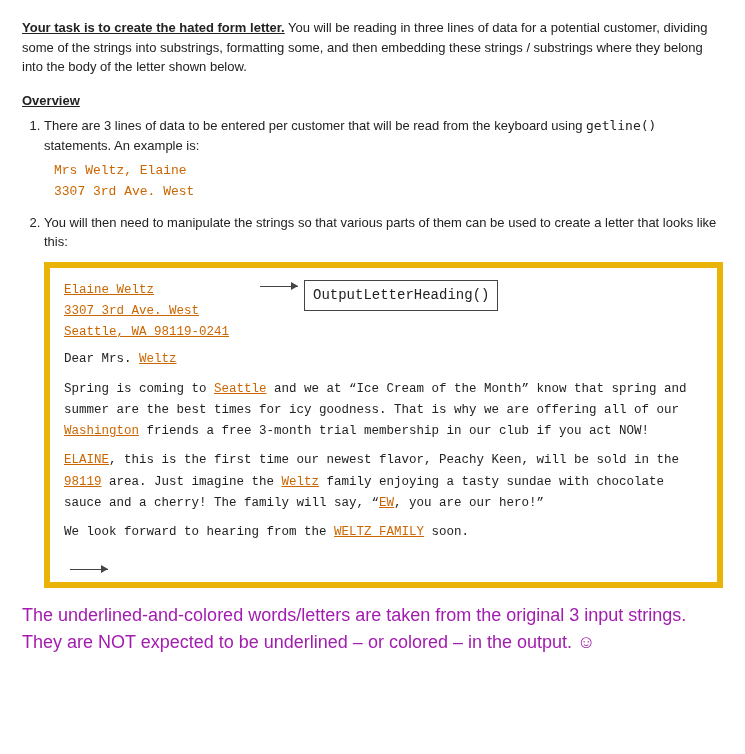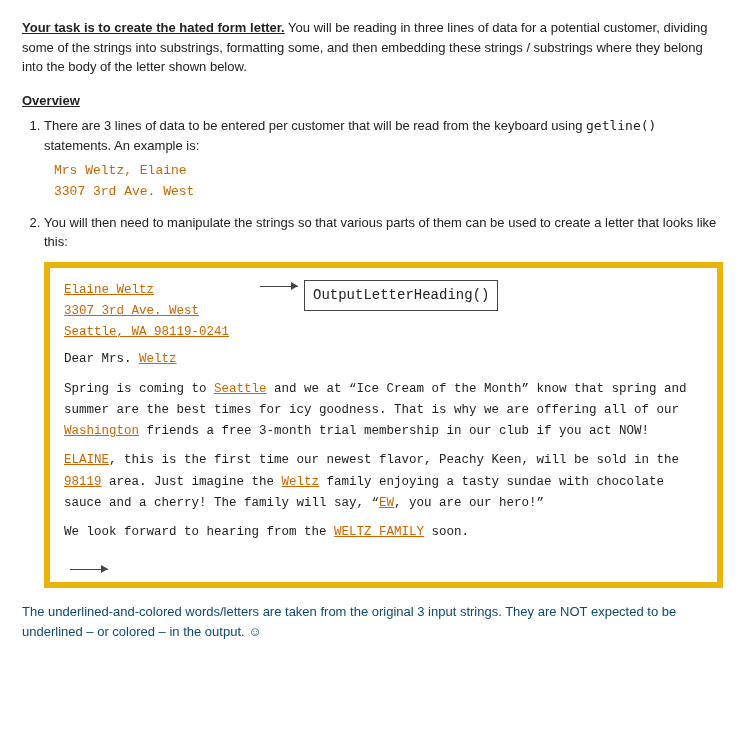--- a/index.html
+++ b/index.html
@@ -80,22 +80,22 @@
     }
     .signature-text { flex: 1; }
     .signature-connector {
       display: flex;
       align-items: center;
       margin: 0 6px;
       margin-top: 18px;
     }
     .footer-note {
       margin-top: 14px;
-      font-size: 13px;
-      color: #0c4a6e;
+      font-size: 18px;
+      color: #a21caf;
     }
     .item2-intro { margin-bottom: 4px; }
   </style>
 </head>
 <body>
 
 <div class="intro-section">
   <p>
     <span class="bold-underline">Your task is to create the hated form letter.</span><span> You will be reading in three lines of data for a potential customer, dividing some of the strings into substrings, formatting some, and then embedding these strings / substrings where they belong into the body of the letter shown below.</span>
   </p>

